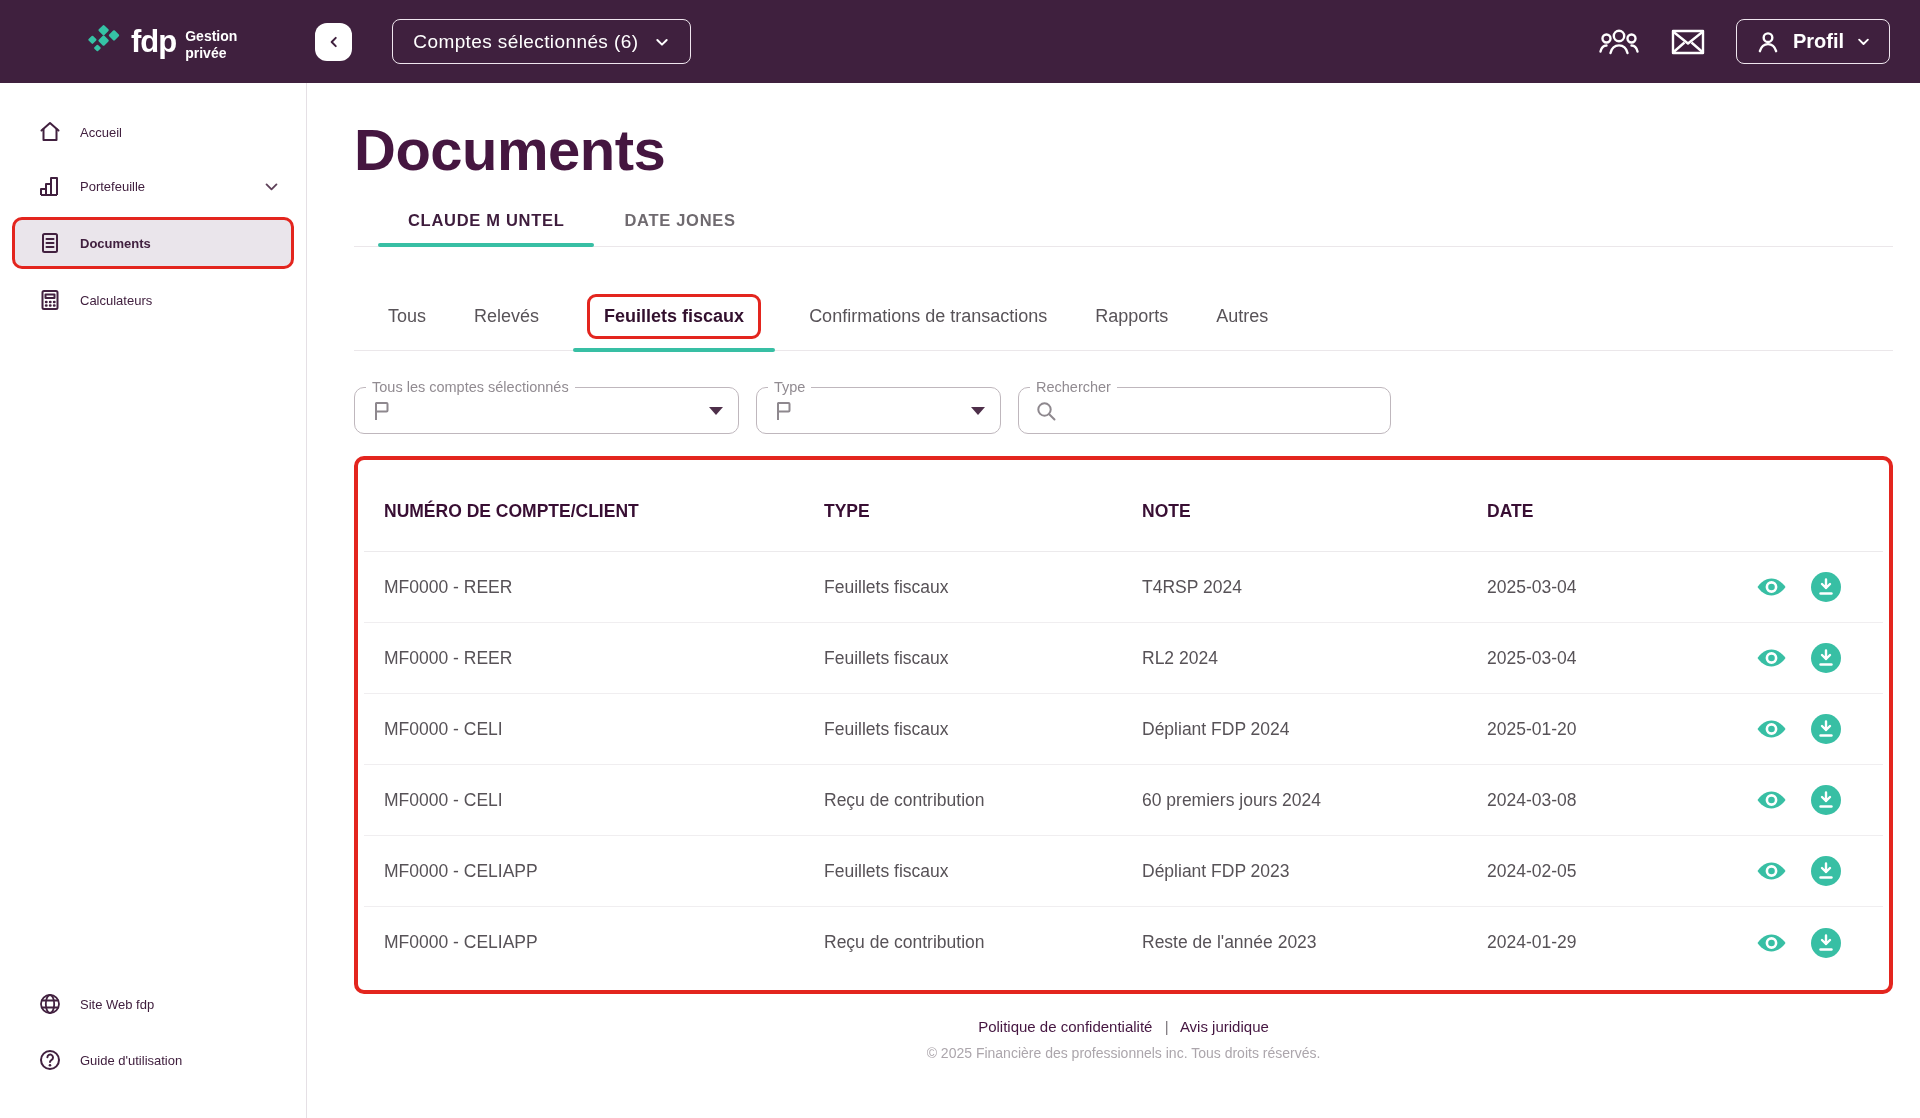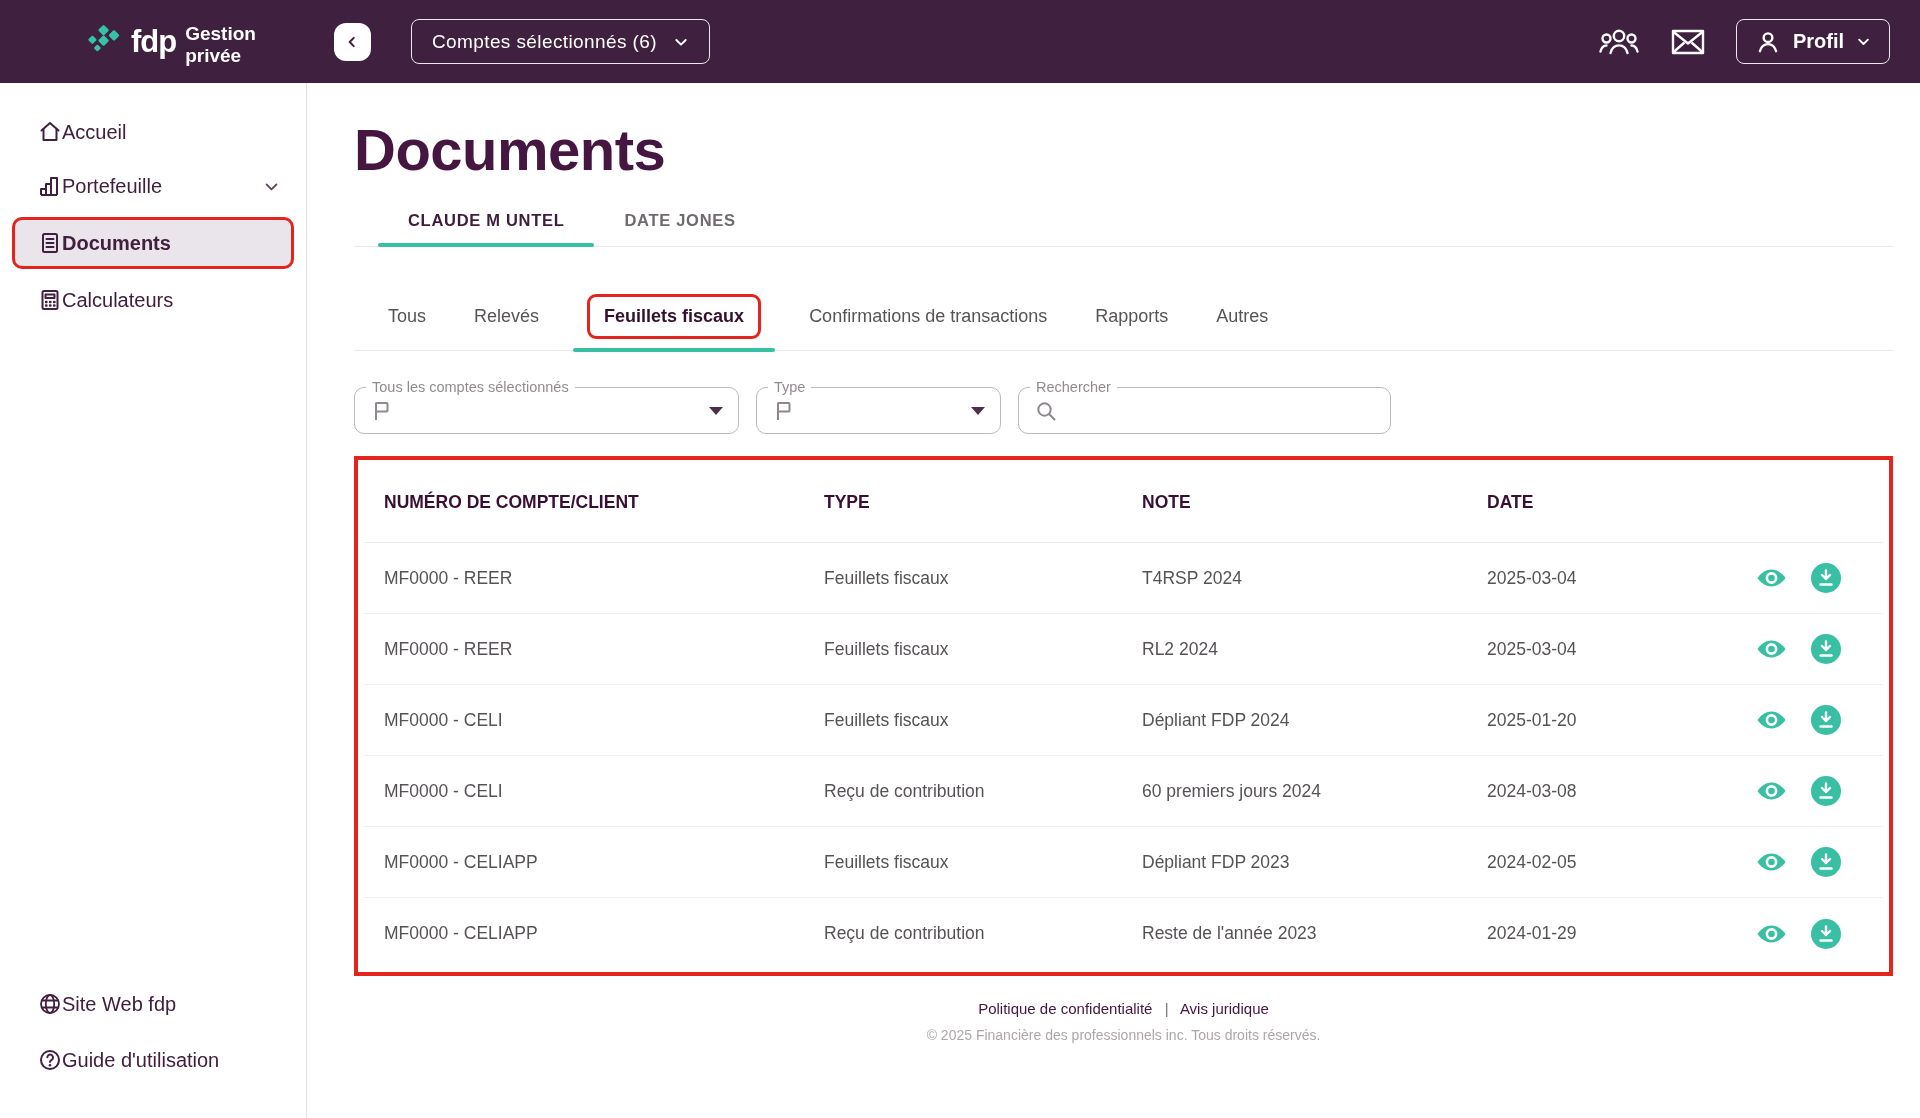--- a/index.html
+++ b/index.html
@@ -16,31 +16,31 @@
   }
   *{box-sizing:border-box;margin:0;padding:0}
   html,body{width:1920px;height:1118px}
   body{font-family:"Liberation Sans",sans-serif;background:#fff;overflow:hidden}
   .app{width:1920px;height:1118px;display:flex;flex-direction:column;background:#fff}
 
   
   .topbar{height:83px;flex:0 0 83px;background:var(--plum);display:flex;align-items:center;color:#fff}
   .logo{display:flex;align-items:center;margin-left:86px;gap:9px}
   .logo-text{font-size:31px;font-weight:700;letter-spacing:-1px;line-height:1}
-  .logo-tagline{font-size:19px;font-weight:600;line-height:1.15;margin-top:6px}
+  .logo-tagline{font-size:14px;font-weight:600;line-height:1.15;margin-top:6px}
   .collapse-btn{margin-left:78px;width:37px;height:38px;background:#fff;border:none;border-radius:12px;display:flex;align-items:center;justify-content:center;cursor:pointer;color:var(--plum)}
   .accounts-btn{margin-left:40px;height:45px;background:transparent;border:1.6px solid #EFE6EE;border-radius:8px;color:#fff;display:flex;align-items:center;gap:16px;padding:0 20px;font-size:19px;font-family:inherit;letter-spacing:.4px;cursor:pointer}
   .topbar-right{margin-left:auto;display:flex;align-items:center;gap:30px;margin-right:30px}
   .iconbtn{background:none;border:none;color:#fff;cursor:pointer;display:flex;align-items:center}
   .profil-btn{height:45px;border:1.6px solid #EFE6EE;border-radius:8px;background:transparent;color:#fff;display:flex;align-items:center;gap:12px;padding:0 18px;font-size:20px;font-weight:700;font-family:inherit;cursor:pointer}
 
   
   .body-row{flex:1;display:flex;min-height:0}
   .sidebar{width:307px;flex:0 0 307px;border-right:1px solid #E5E0E5;display:flex;flex-direction:column;padding-top:22px}
-  .side-item{display:flex;align-items:center;padding:15px 26px 15px 38px;font-size:20px;color:var(--ink);cursor:pointer}
+  .side-item{display:flex;align-items:center;gap:18px;padding:15px 26px 15px 38px;font-size:13px;color:var(--ink);cursor:pointer}
   .side-item .lbl{flex:0 0 auto}
   .side-item .chev{margin-left:auto;color:#5E4159}
   .side-item.active{margin:4px 12px;padding:11px 26px 11px 23px;background:var(--hl-bg);border:3px solid var(--red);border-radius:10px;font-weight:700}
   .side-spacer{flex:1}
   .side-bottom{padding-bottom:30px}
   .side-bottom .side-item{padding-top:16px;padding-bottom:16px}
 
   main{flex:1;padding-left:47px;overflow:hidden}
   .page-title{margin-top:33px;font-size:58px;font-weight:700;color:var(--plum-dark);letter-spacing:-.5px}
 
@@ -61,21 +61,21 @@
 
   
   .filters{margin-top:36px;display:flex;gap:17px}
   .filter{position:relative;height:47px;border:1px solid #BFB7BD;border-radius:10px;display:flex;align-items:center;padding:0 15px;color:#8E888E;cursor:pointer;background:#fff}
   .filter-label{position:absolute;top:-9px;left:11px;background:#fff;padding:0 6px;font-size:14.5px;color:var(--gray-label);white-space:nowrap}
   .filter .caret{margin-left:auto;width:0;height:0;border-left:7px solid transparent;border-right:7px solid transparent;border-top:8px solid #4E2F4A}
   .filter input{border:none;outline:none;flex:1;font-size:17px;font-family:inherit;margin-left:12px;color:#444;background:transparent}
   .f-accounts{width:385px}.f-type{width:245px}.f-period{width:245px}.f-search{width:373px}
 
   
-  .table-annotation{margin-top:22px;width:1539px;border:4px solid var(--red);border-radius:0;padding:3px 6px;background:#fff}
+  .table-annotation{margin-top:22px;width:1539px;border:4px solid var(--red);border-radius:10px;padding:12px 6px;background:#fff}
   .trow{display:grid;grid-template-columns:440px 318px 345px 222px 1fr;align-items:center;padding-left:20px}
   .thead{height:80px;font-size:17.5px;font-weight:700;color:#380E33;border-bottom:1px solid #ECEAEC}
   .tbody-row{height:71px;font-size:17.5px;color:var(--gray-text);border-bottom:1px solid #F0EEF0}
   .tbody-row:last-child{border-bottom:none}
   .actions{display:flex;justify-content:flex-end;align-items:center;gap:24px;padding-right:42px}
   .act-btn{background:none;border:none;cursor:pointer;display:flex;align-items:center;padding:0}
 
   
   .page-footer{width:1539px;margin-top:24px;text-align:center}
   .legal-links{font-size:15px;color:#441540}

